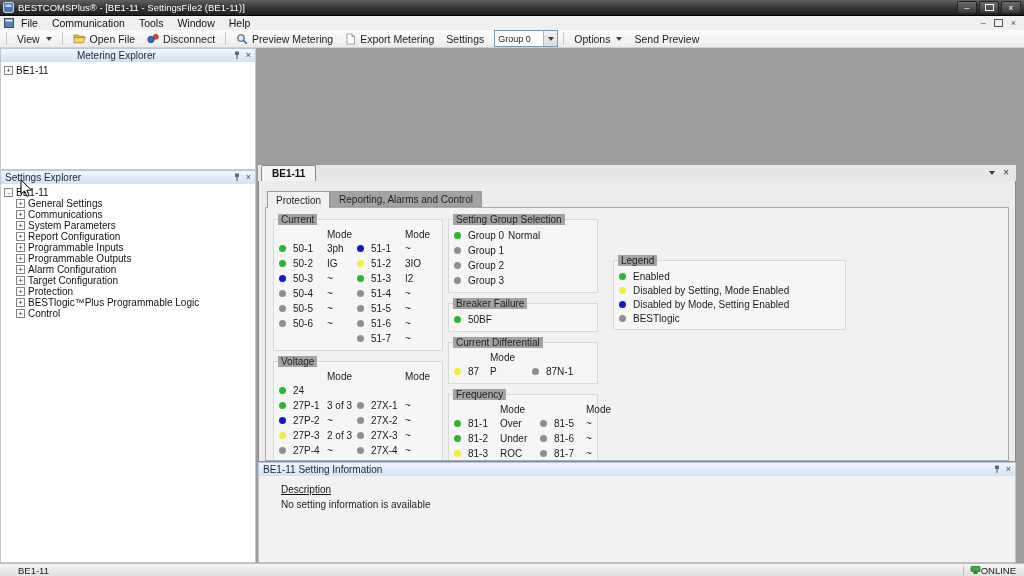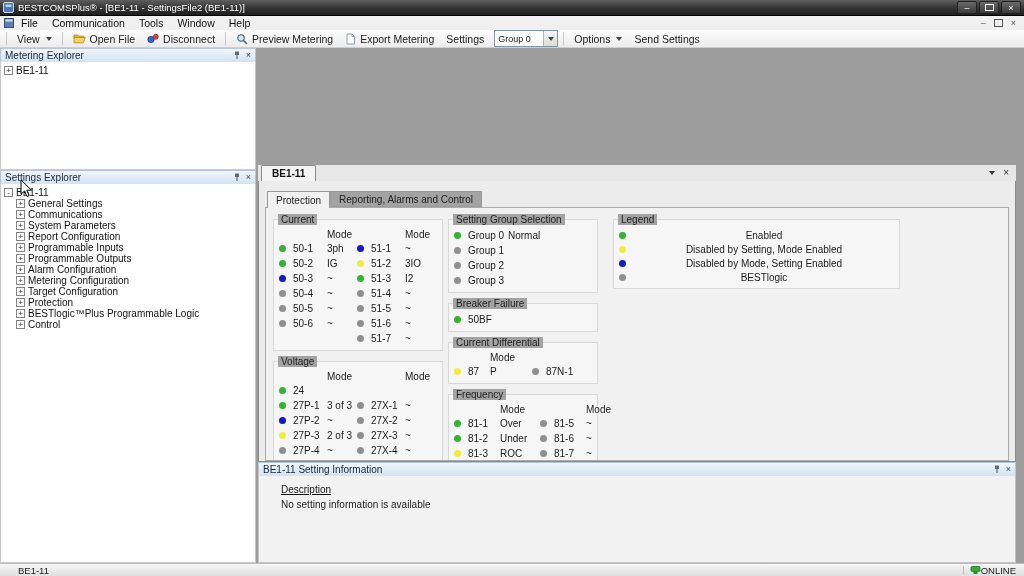--- a/index.html
+++ b/index.html
@@ -27,21 +27,21 @@
   .vsep{width:1px;height:13px;background:#c6c6c6;margin:0 3px;}
   .caret{width:0;height:0;border-left:3px solid transparent;border-right:3px solid transparent;
     border-top:4px solid #444;display:inline-block;margin-left:2px;}
   .combo{display:flex;align-items:center;width:62px;height:15px;border:1px solid #8296a8;
     background:#fff;font-size:9px;margin-left:3px;}
   .combo-text{flex:1;padding-left:3px;}
   .combo-btn{width:13px;height:100%;background:linear-gradient(#f4f4f4,#dcdcdc);
     border-left:1px solid #aab8c6;display:flex;align-items:center;justify-content:center;}
   
   .panel{position:absolute;left:0;width:256px;}
-  .p-metering{top:48px;height:122px;}
+  .p-metering{top:48px;height:122px;text-align:center;}
   .p-settings{top:170px;bottom:13px;}
   .phead{height:13px;background:linear-gradient(#f0f6fd,#d3e2f2);border:1px solid #b7c7d9;
     display:flex;align-items:center;font-size:10px;color:#17283a;padding:0 4px;gap:5px;}
   .phead .ptitle{flex:1;}
   .pico{color:#3a4a5a;font-size:9px;line-height:9px;display:flex;align-items:center;}
   .pbody{position:absolute;top:14px;left:0;right:0;bottom:0;background:#fff;
     border:1px solid #c9c9c9;border-top:none;overflow:hidden;padding:2px 0 0 3px;box-sizing:border-box;}
   .trow{display:flex;align-items:center;gap:3px;height:11px;font-size:10px;color:#111;white-space:nowrap;}
   .trow.root{height:12px;}
   .tchild{margin-left:12px;}
@@ -63,35 +63,35 @@
     border:1px solid #8a8a8a;border-top:none;box-sizing:border-box;}
   .itabs{position:absolute;top:10px;left:8px;display:flex;z-index:3;}
   .itab{height:16px;box-sizing:border-box;padding:0 8px;font-size:10px;color:#222;
     border:1px solid #9a9a9a;background:#a3a3a3;display:flex;align-items:center;}
   .itab.active{background:#f1f1f1;height:17px;border-bottom:none;z-index:4;}
   .page{position:absolute;top:26px;left:6px;right:6px;bottom:0;border:1px solid #ababab;
     background:#f1f1f1;overflow:hidden;z-index:1;}
   .col{position:absolute;top:11px;}
   .col1{left:7px;width:170px;}
   .col2{left:182px;width:150px;}
-  .col3{left:347px;width:287px;}
+  .col3{left:347px;width:233px;margin-top:41px;}
   
   .gbox{position:relative;border:1px solid #d8d8d8;background:#f6f6f6;box-sizing:border-box;
     padding:8px 4px 4px 5px;margin-bottom:10px;}
   .gtitle{position:absolute;top:-6px;left:4px;font-size:10px;line-height:11px;color:#222;
     background:#a3a3a3;padding:0 3px;white-space:nowrap;}
   .ghead,.grow{display:grid;align-items:center;}
   .ghead{height:13px;}
   .grow{height:15px;}
   .ghead span{font-size:10px;color:#1a1a1a;}
   .grid-cur{grid-template-columns:14px 34px 30px 14px 34px 1fr;}
   .grid-frq{grid-template-columns:14px 32px 40px 14px 32px 1fr;}
   .grid-cd {grid-template-columns:14px 22px 42px 14px 1fr;}
   .grid-sgs{grid-template-columns:14px 40px 1fr;}
-  .grid-leg{grid-template-columns:14px 1fr;height:14px;text-align:center;}
+  .grid-leg{grid-template-columns:14px 1fr;height:14px;}
   .plab,.pmode,.pnote{font-size:10px;color:#1a1a1a;white-space:nowrap;}
   .dot{width:7px;height:7px;border-radius:50%;}
   .dot:not([data-status]){visibility:hidden;}
   .dot[data-status="enabled"]{background:#2fb52f;}
   .dot[data-status="disabled_by_setting"]{background:#f0ee3c;}
   .dot[data-status="disabled_by_mode"]{background:#1518c8;}
   .dot[data-status="disabled"]{background:#8f8f8f;}
   
   .infopanel{position:absolute;left:258px;top:462px;width:758px;height:101px;}
   .infobody{position:absolute;top:14px;left:0;right:0;bottom:0;background:#f2f2f2;
@@ -187,21 +187,21 @@
     <span class="combo-btn">
         <span class="caret" style="margin:0"></span>
       </span>
   </div>
   <span class="vsep"></span>
   <div class="tbtn">
     <span>Options</span>
     <span class="caret"></span>
   </div>
   <div class="tbtn">
-    <span>Send Settings</span>
+    <span>Send Preview</span>
   </div>
 </div>
 
 <div class="panel p-metering">
   <div class="phead">
     <span class="ptitle">Metering Explorer</span>
     <span class="pico">
       <svg width="8" height="9" viewBox="0 0 8 9">
           <rect x="2" y="0.5" width="4" height="3.5" fill="#5a6a7a"></rect>
           <line x1="4" y1="4" x2="4" y2="8" stroke="#5a6a7a" stroke-width="1.2"></line>
@@ -263,24 +263,20 @@
         <div class="trow">
           <span class="exp plus"></span>
           <span>Programmable Outputs</span>
         </div>
 
         <div class="trow">
           <span class="exp plus"></span>
           <span>Alarm Configuration</span>
         </div>
 
-        <div class="trow">
-          <span class="exp plus"></span>
-          <span>Metering Configuration</span>
-        </div>
 
         <div class="trow">
           <span class="exp plus"></span>
           <span>Target Configuration</span>
         </div>
 
         <div class="trow">
           <span class="exp plus"></span>
           <span>Protection</span>
         </div>

